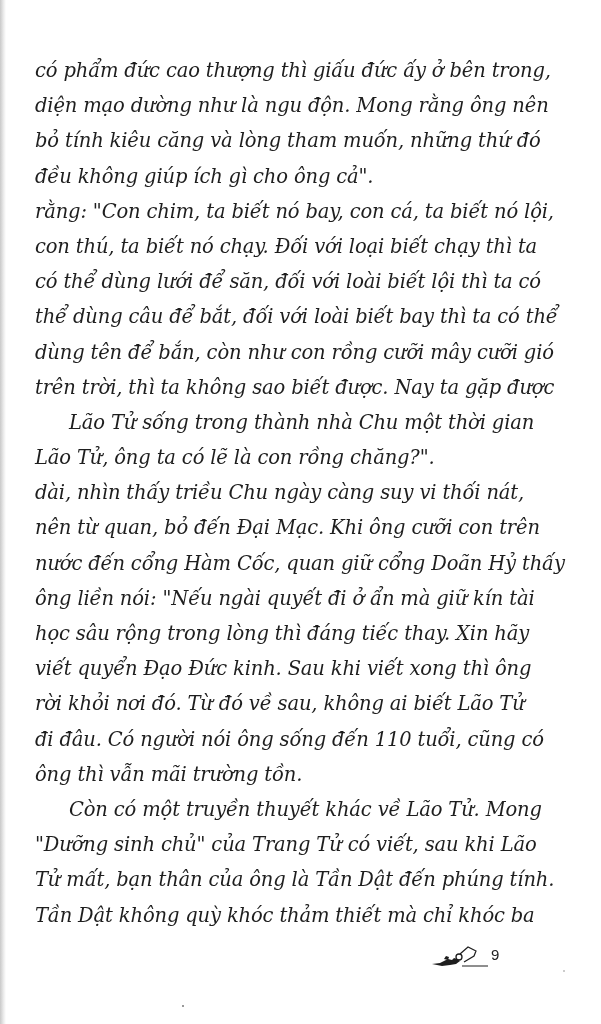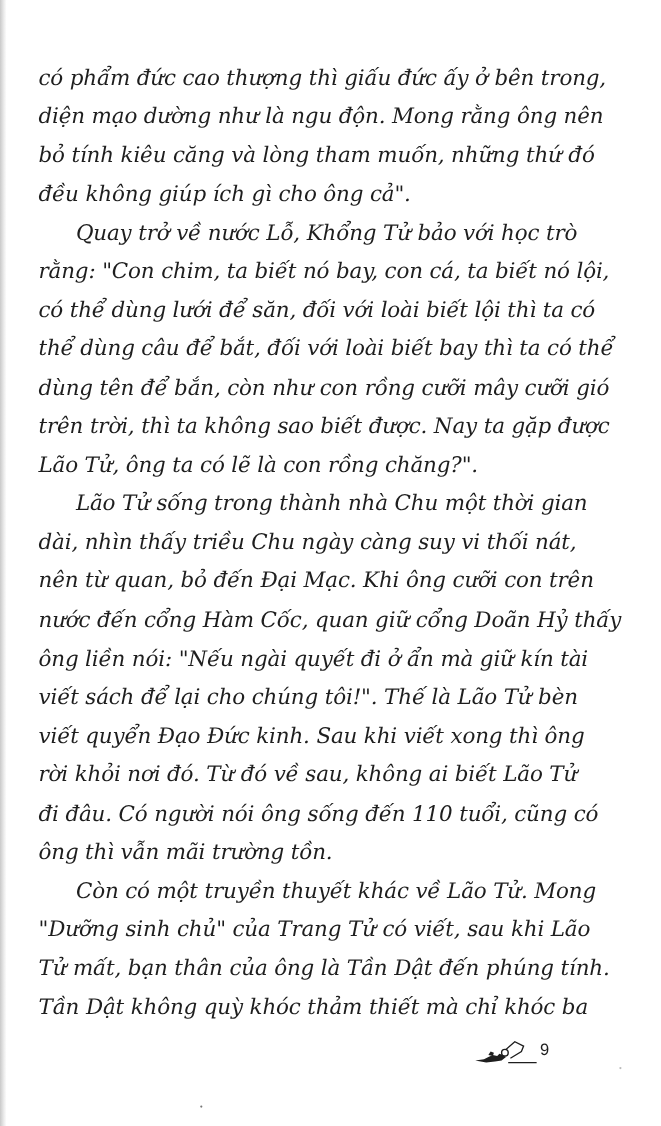--- a/index.html
+++ b/index.html
@@ -34,33 +34,33 @@
 </head>
 <body>
 
 <div class="page-edge"></div>
 
 <div class="text-block" id="text-block">
     <span class="line">có phẩm đức cao thượng thì giấu đức ấy ở bên trong,</span>
     <span class="line">diện mạo dường như là ngu độn. Mong rằng ông nên</span>
     <span class="line">bỏ tính kiêu căng và lòng tham muốn, những thứ đó</span>
     <span class="line last">đều không giúp ích gì cho ông cả".</span>
-    <span class="line indent">Quay trở về nước Lỗ, Khổng Tử bảo với học trò</span>
     <span class="line">rằng: "Con chim, ta biết nó bay, con cá, ta biết nó lội,</span>
+    <span class="line">con thú, ta biết nó chạy. Đối với loại biết chạy thì ta</span>
     <span class="line">có thể dùng lưới để săn, đối với loài biết lội thì ta có</span>
     <span class="line">thể dùng câu để bắt, đối với loài biết bay thì ta có thể</span>
     <span class="line">dùng tên để bắn, còn như con rồng cưỡi mây cưỡi gió</span>
     <span class="line">trên trời, thì ta không sao biết được. Nay ta gặp được</span>
+    <span class="line indent">Lão Tử sống trong thành nhà Chu một thời gian</span>
     <span class="line last">Lão Tử, ông ta có lẽ là con rồng chăng?".</span>
-    <span class="line indent">Lão Tử sống trong thành nhà Chu một thời gian</span>
     <span class="line">dài, nhìn thấy triều Chu ngày càng suy vi thối nát,</span>
     <span class="line">nên từ quan, bỏ đến Đại Mạc. Khi ông cưỡi con trên</span>
     <span class="line">nước đến cổng Hàm Cốc, quan giữ cổng Doãn Hỷ thấy</span>
     <span class="line">ông liền nói: "Nếu ngài quyết đi ở ẩn mà giữ kín tài</span>
-    <span class="line">viết sách để lại cho chúng tôi!". Thế là Lão Tử bèn</span>
+    <span class="line">học sâu rộng trong lòng thì đáng tiếc thay. Xin hãy</span>
     <span class="line">viết quyển Đạo Đức kinh. Sau khi viết xong thì ông</span>
     <span class="line">rời khỏi nơi đó. Từ đó về sau, không ai biết Lão Tử</span>
     <span class="line">đi đâu. Có người nói ông sống đến 110 tuổi, cũng có</span>
     <span class="line last">ông thì vẫn mãi trường tồn.</span>
     <span class="line indent">Còn có một truyền thuyết khác về Lão Tử. Mong</span>
     <span class="line">"Dưỡng sinh chủ" của Trang Tử có viết, sau khi Lão</span>
     <span class="line">Tử mất, bạn thân của ông là Tần Dật đến phúng tính.</span>
     <span class="line">Tần Dật không quỳ khóc thảm thiết mà chỉ khóc ba</span>
   </div>
 

